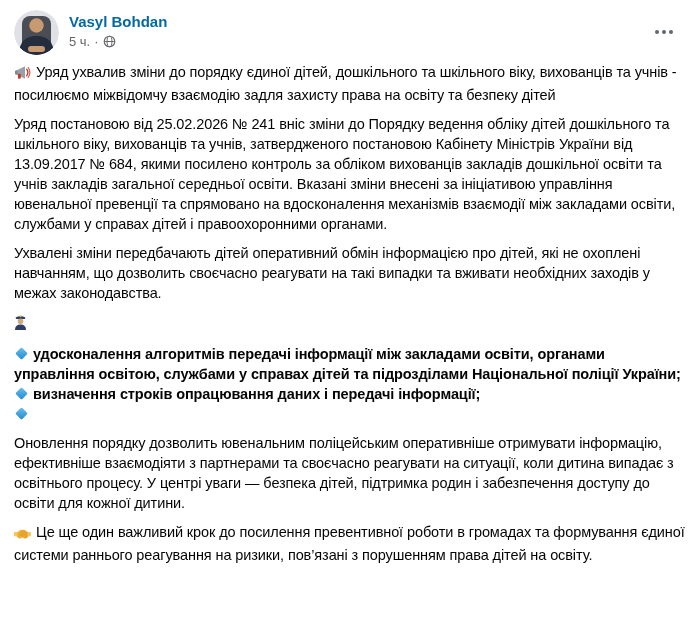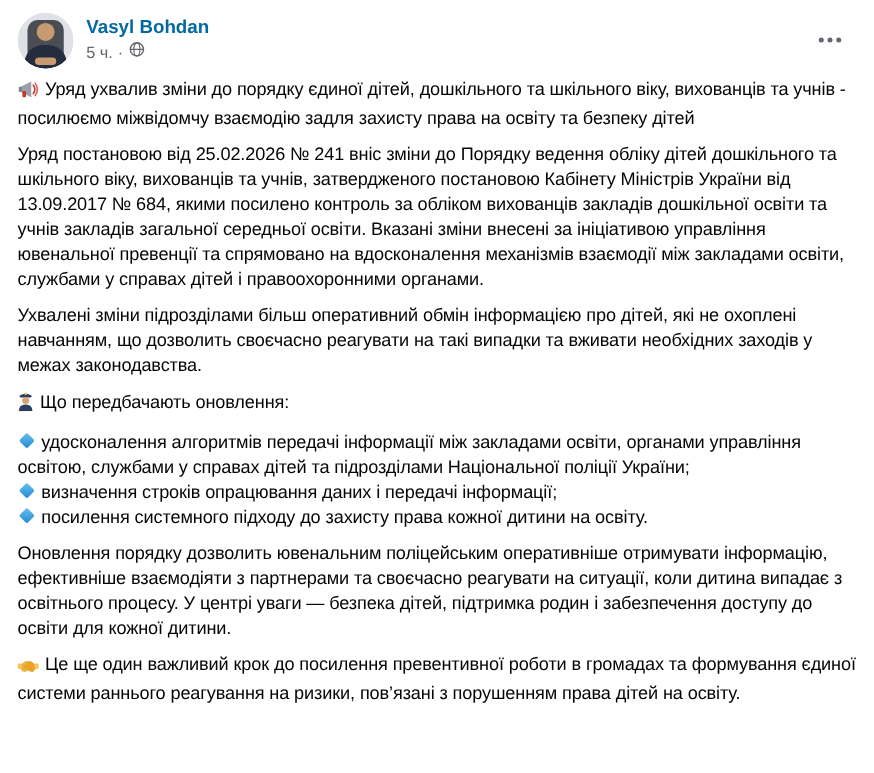--- a/index.html
+++ b/index.html
@@ -10,29 +10,29 @@
     color: #050505;
     overflow: hidden;
   }
   .post { padding: 10px 14px 0 14px; }
 
   
   .header { display: flex; align-items: flex-start; margin-bottom: 7px; position: relative; }
   .avatar-wrap { width: 45px; height: 45px; border-radius: 50%; overflow: hidden; flex: 0 0 45px; cursor: pointer; }
   .header-meta { margin-left: 10px; padding-top: 2px; }
   .author { font-size: 15px; font-weight: 700; color: #0369a1; line-height: 19px; cursor: pointer; }
-  .sub { display: flex; align-items: flex-start; gap: 4px; font-size: 13px; color: #65676b; line-height: 17px; margin-top: 2px; }
+  .sub { display: flex; align-items: center; gap: 4px; font-size: 13px; color: #65676b; line-height: 17px; margin-top: 2px; }
   .globe { width: 13px; height: 13px; display: inline-block; }
   .options { position: absolute; right: 8px; top: 14px; display: flex; gap: 3px; padding: 6px 4px; cursor: pointer; border-radius: 4px; }
   .options .dot { width: 4px; height: 4px; border-radius: 50%; background: #606770; }
 
   
   .body-text { font-size: 14.5px; line-height: 20px; color: #050505; letter-spacing: -0.1px; }
   .body-text p { margin: 0 0 9px 0; }
-  .bullets { margin: 0 0 9px 0; }
+  .bullets { margin: 0 0 9px 0; font-weight: bold; }
   .bullet-item { margin: 0; }
   .diamond {
     display: inline-block; width: 9px; height: 9px;
     background: linear-gradient(135deg, #6cc0ee 0%, #1f8ad2 100%);
     transform: rotate(45deg); border-radius: 1.5px;
     margin: 0 7px 1px 3px;
   }
   .emoji { display: inline-block; vertical-align: -3px; margin-right: 5px; }
 </style>
 </head>
@@ -81,33 +81,33 @@
     <p><span class="emoji"><svg width="17" height="15" viewBox="0 0 20 18">
             <path d="M2 7 L13 1.5 L13 16.5 L2 11 Z" fill="#99a0a8"></path>
             <rect x="1" y="6.5" width="3" height="5" rx="1" fill="#7d858e"></rect>
             <rect x="4.5" y="10.5" width="3.5" height="6" rx="1.2" fill="#c0392b"></rect>
             <path d="M15 5 Q18 9 15 13" fill="none" stroke="#c0392b" stroke-width="1.6" stroke-linecap="round"></path>
             <path d="M16.8 3 Q21 9 16.8 15" fill="none" stroke="#d9584a" stroke-width="1.4" stroke-linecap="round"></path>
           </svg></span><span>Уряд ухвалив зміни до порядку єдиної дітей, дошкільного та шкільного віку, вихованців та учнів - посилюємо міжвідомчу взаємодію задля захисту права на освіту та безпеку дітей</span></p>
 
     <p>Уряд постановою від 25.02.2026 № 241 вніс зміни до Порядку ведення обліку дітей дошкільного та шкільного віку, вихованців та учнів, затвердженого постановою Кабінету Міністрів України від 13.09.2017 № 684, якими посилено контроль за обліком вихованців закладів дошкільної освіти та учнів закладів загальної середньої освіти. Вказані зміни внесені за ініціативою управління ювенальної превенції та спрямовано на вдосконалення механізмів взаємодії між закладами освіти, службами у справах дітей і правоохоронними органами.</p>
 
-    <p>Ухвалені зміни підрозділами більш оперативний обмін інформацією про дітей, які не охоплені навчанням, що дозволить своєчасно реагувати на такі випадки та вживати необхідних заходів у межах законодавства.</p>
+    <p>Ухвалені зміни передбачають дітей оперативний обмін інформацією про дітей, які не охоплені навчанням, що дозволить своєчасно реагувати на такі випадки та вживати необхідних заходів у межах законодавства.</p>
 
     <p><span class="emoji"><svg width="13" height="17" viewBox="0 0 13 17">
             <path d="M1.5 4.5 Q6.5 1.5 11.5 4.5 L10.8 6 L2.2 6 Z" fill="#2c3e66"></path>
             <circle cx="6.5" cy="3.2" r="1" fill="#e8b93c"></circle>
             <circle cx="6.5" cy="8.3" r="2.8" fill="#d2a679"></circle>
             <path d="M1 17 Q1 11.5 6.5 11.5 Q12 11.5 12 17 Z" fill="#2c3e66"></path>
-          </svg></span><span>Що передбачають оновлення:</span></p>
+          </svg></span></p>
 
     <div class="bullets">
       <div class="bullet-item"><span class="diamond"></span><span>удосконалення алгоритмів передачі інформації між закладами освіти, органами управління освітою, службами у справах дітей та підрозділами Національної поліції України;</span></div>
       <div class="bullet-item"><span class="diamond"></span><span>визначення строків опрацювання даних і передачі інформації;</span></div>
-      <div class="bullet-item"><span class="diamond"></span><span>посилення системного підходу до захисту права кожної дитини на освіту.</span></div>
+      <div class="bullet-item"><span class="diamond"></span></div>
     </div>
 
     <p>Оновлення порядку дозволить ювенальним поліцейським оперативніше отримувати інформацію, ефективніше взаємодіяти з партнерами та своєчасно реагувати на ситуації, коли дитина випадає з освітнього процесу. У центрі уваги — безпека дітей, підтримка родин і забезпечення доступу до освіти для кожної дитини.</p>
 
     <p><span class="emoji"><svg width="17" height="12" viewBox="0 0 20 14">
             <path d="M1 7 L7 2.5 Q9 1.5 10.5 3 L14 6.5 Q15 8 13.5 9 L8 12 Q6 12.8 4.5 11.5 Z" fill="#f0b23e"></path>
             <path d="M19 7 L13 2.5 Q11 1.5 9.5 3 L6 6.5 Q5 8 6.5 9 L12 12 Q14 12.8 15.5 11.5 Z" fill="#e8a32a"></path>
             <rect x="0" y="4.5" width="4" height="5" rx="1" fill="#f6c65b"></rect>
             <rect x="16" y="4.5" width="4" height="5" rx="1" fill="#f6c65b"></rect>
           </svg></span><span>Це ще один важливий крок до посилення превентивної роботи в громадах та формування єдиної системи раннього реагування на ризики, пов’язані з порушенням права дітей на освіту.</span></p>

